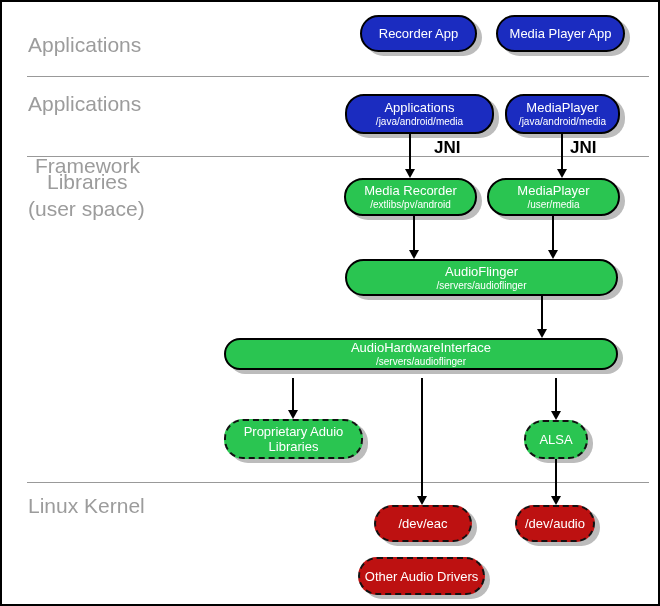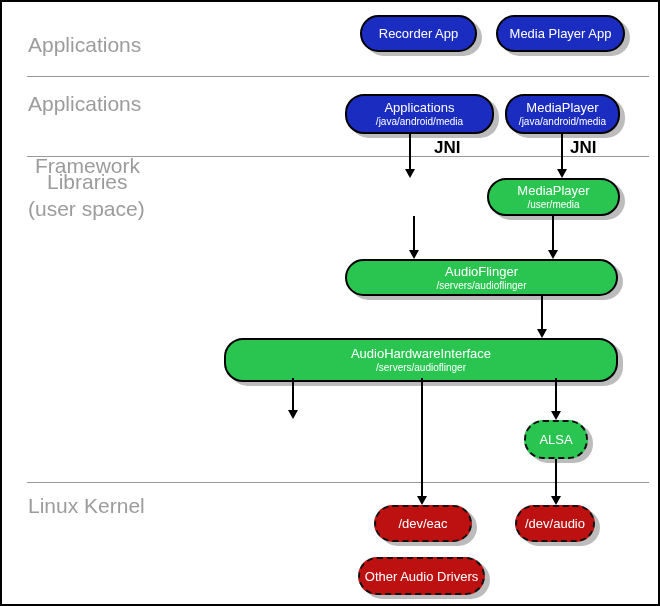--- a/index.html
+++ b/index.html
@@ -61,52 +61,59 @@
   </div>
 
   <div class="vline" style="left:407px;top:132px;height:35px;"></div>
   <div class="ahead" style="left:403px;top:167px;"></div>
   <div class="jni" style="left:432px;top:136px;">JNI</div>
 
   <div class="vline" style="left:559px;top:132px;height:35px;"></div>
   <div class="ahead" style="left:555px;top:167px;"></div>
   <div class="jni" style="left:568px;top:136px;">JNI</div>
 
+  <div class="node green" style="left:342px;top:176px;width:133px;height:38px;">
+    <div class="title">Media Recorder</div>
+    <div class="path">/extlibs/pv/android</div>
+  </div>
   <div class="node green" style="left:485px;top:176px;width:133px;height:38px;">
     <div class="title">MediaPlayer</div>
     <div class="path">/user/media</div>
   </div>
 
   <div class="vline" style="left:411px;top:214px;height:34px;"></div>
   <div class="ahead" style="left:407px;top:248px;"></div>
   <div class="vline" style="left:550px;top:214px;height:34px;"></div>
   <div class="ahead" style="left:546px;top:248px;"></div>
 
   <div class="node green" style="left:343px;top:257px;width:273px;height:37px;">
     <div class="title">AudioFlinger</div>
     <div class="path">/servers/audioflinger</div>
   </div>
 
   <div class="vline" style="left:539px;top:294px;height:33px;"></div>
   <div class="ahead" style="left:535px;top:327px;"></div>
 
-  <div class="node green" style="left:222px;top:336px;width:394px;height:44px;">
+  <div class="node green" style="left:222px;top:336px;width:394px;height:32px;">
     <div class="title">AudioHardwareInterface</div>
     <div class="path">/servers/audioflinger</div>
   </div>
 
   <div class="vline" style="left:290px;top:376px;height:32px;"></div>
   <div class="ahead" style="left:286px;top:408px;"></div>
 
   <div class="vline" style="left:553px;top:376px;height:33px;"></div>
   <div class="ahead" style="left:549px;top:409px;"></div>
 
   <div class="vline" style="left:419px;top:376px;height:118px;"></div>
   <div class="ahead" style="left:415px;top:494px;"></div>
 
+  <div class="node green dashed" style="left:222px;top:417px;width:139px;height:40px;">
+    <div class="title">Proprietary Aduio Libraries</div>
+  </div>
   <div class="node green dashed" style="left:522px;top:418px;width:64px;height:39px;">
     <div class="title">ALSA</div>
   </div>
 
   <div class="vline" style="left:553px;top:457px;height:37px;"></div>
   <div class="ahead" style="left:549px;top:494px;"></div>
 
   <div class="node red dashed" style="left:372px;top:503px;width:98px;height:37px;">
     <div class="title">/dev/eac</div>
   </div>

